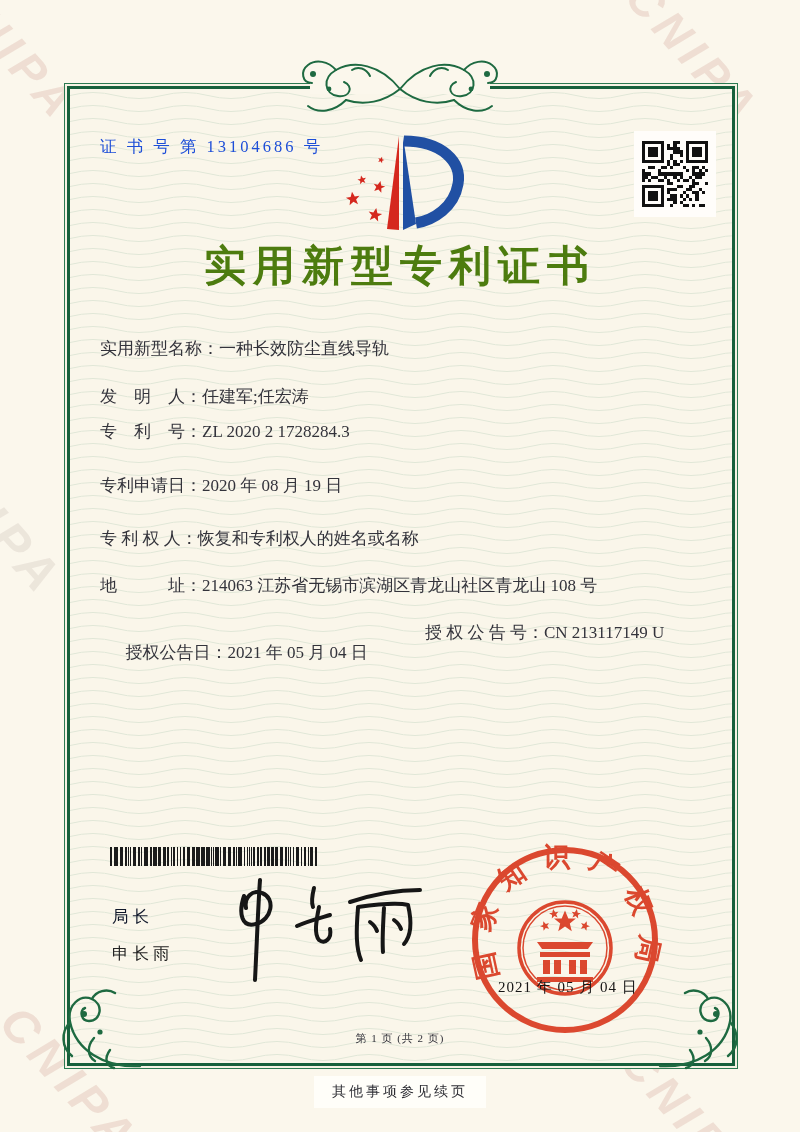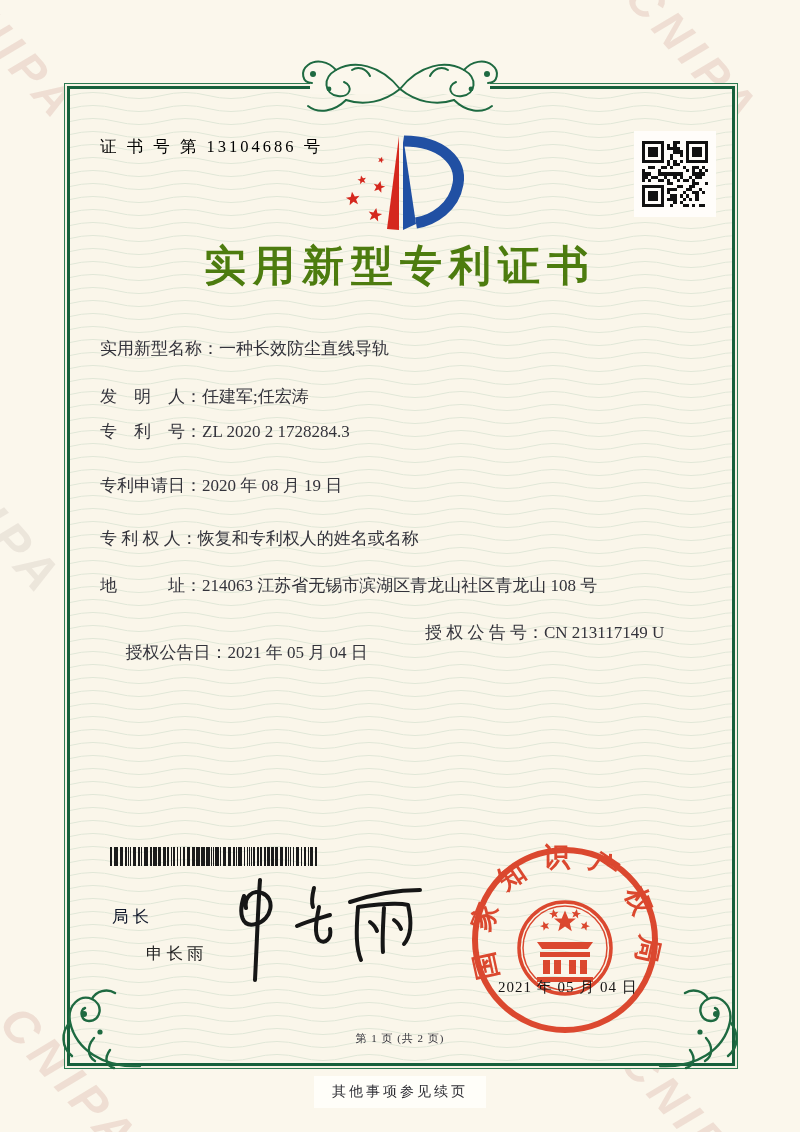--- a/index.html
+++ b/index.html
@@ -15,21 +15,21 @@
 
   
   .frame{position:absolute;left:67px;top:86px;width:662px;height:974px;
          border:3px solid #17603c;box-shadow:0 0 0 2px #f6f2e4,0 0 0 3px #2c7a52;
          background:#faf6ea;}
   .guilloche{position:absolute;left:0;top:0;width:100%;height:100%;}
 
   .orn{position:absolute;pointer-events:none;}
 
   
-  .cert-no{position:absolute;left:100px;top:136px;font-size:16.5px;letter-spacing:3px;color:#000000;white-space:pre;}
+  .cert-no{position:absolute;left:100px;top:136px;font-size:16.5px;letter-spacing:3px;color:#1d4ed8;white-space:pre;}
   .logo{position:absolute;left:336px;top:124px;}
   .qr-box{position:absolute;left:634px;top:131px;width:82px;height:86px;background:#fffdfa;
           display:flex;align-items:center;justify-content:center;}
   .title{position:absolute;left:0;top:238px;width:100%;text-align:center;
          font-size:42px;font-weight:bold;letter-spacing:7px;color:#4d7c0f;}
 
   
   .fields{position:absolute;left:100px;top:0;width:610px;}
   .frow{position:absolute;left:0;font-size:17px;color:#33333b;white-space:pre;}
   .frow .flabel{color:#33333b;}
@@ -39,21 +39,21 @@
   
   .body-text{position:absolute;left:100px;top:652px;width:602px;font-size:15.5px;
              line-height:25.9px;color:#2e2e34;text-align:justify;}
   .body-text p{margin:0;text-indent:2em;}
 
   
   .barcode{position:absolute;left:110px;top:847px;}
 
   
   .sig-title{position:absolute;left:112px;top:906px;font-size:16.5px;letter-spacing:4px;color:#0f172a;}
-  .sig-name{position:absolute;left:112px;top:943px;font-size:16.5px;letter-spacing:4px;color:#222;margin-left:34px;}
+  .sig-name{position:absolute;left:112px;top:943px;font-size:16.5px;letter-spacing:4px;color:#222;}
   .sig-script{position:absolute;left:222px;top:874px;}
 
   
   .seal{position:absolute;left:467px;top:842px;}
   .sealtxt{font-size:27px;font-weight:bold;letter-spacing:17px;fill:#d93a20;
            font-family:"Liberation Serif","DejaVu Serif",serif;}
   .seal-date{position:absolute;left:498px;top:978px;width:140px;font-size:15px;
              color:#151515;letter-spacing:1px;white-space:pre;}
 
   

